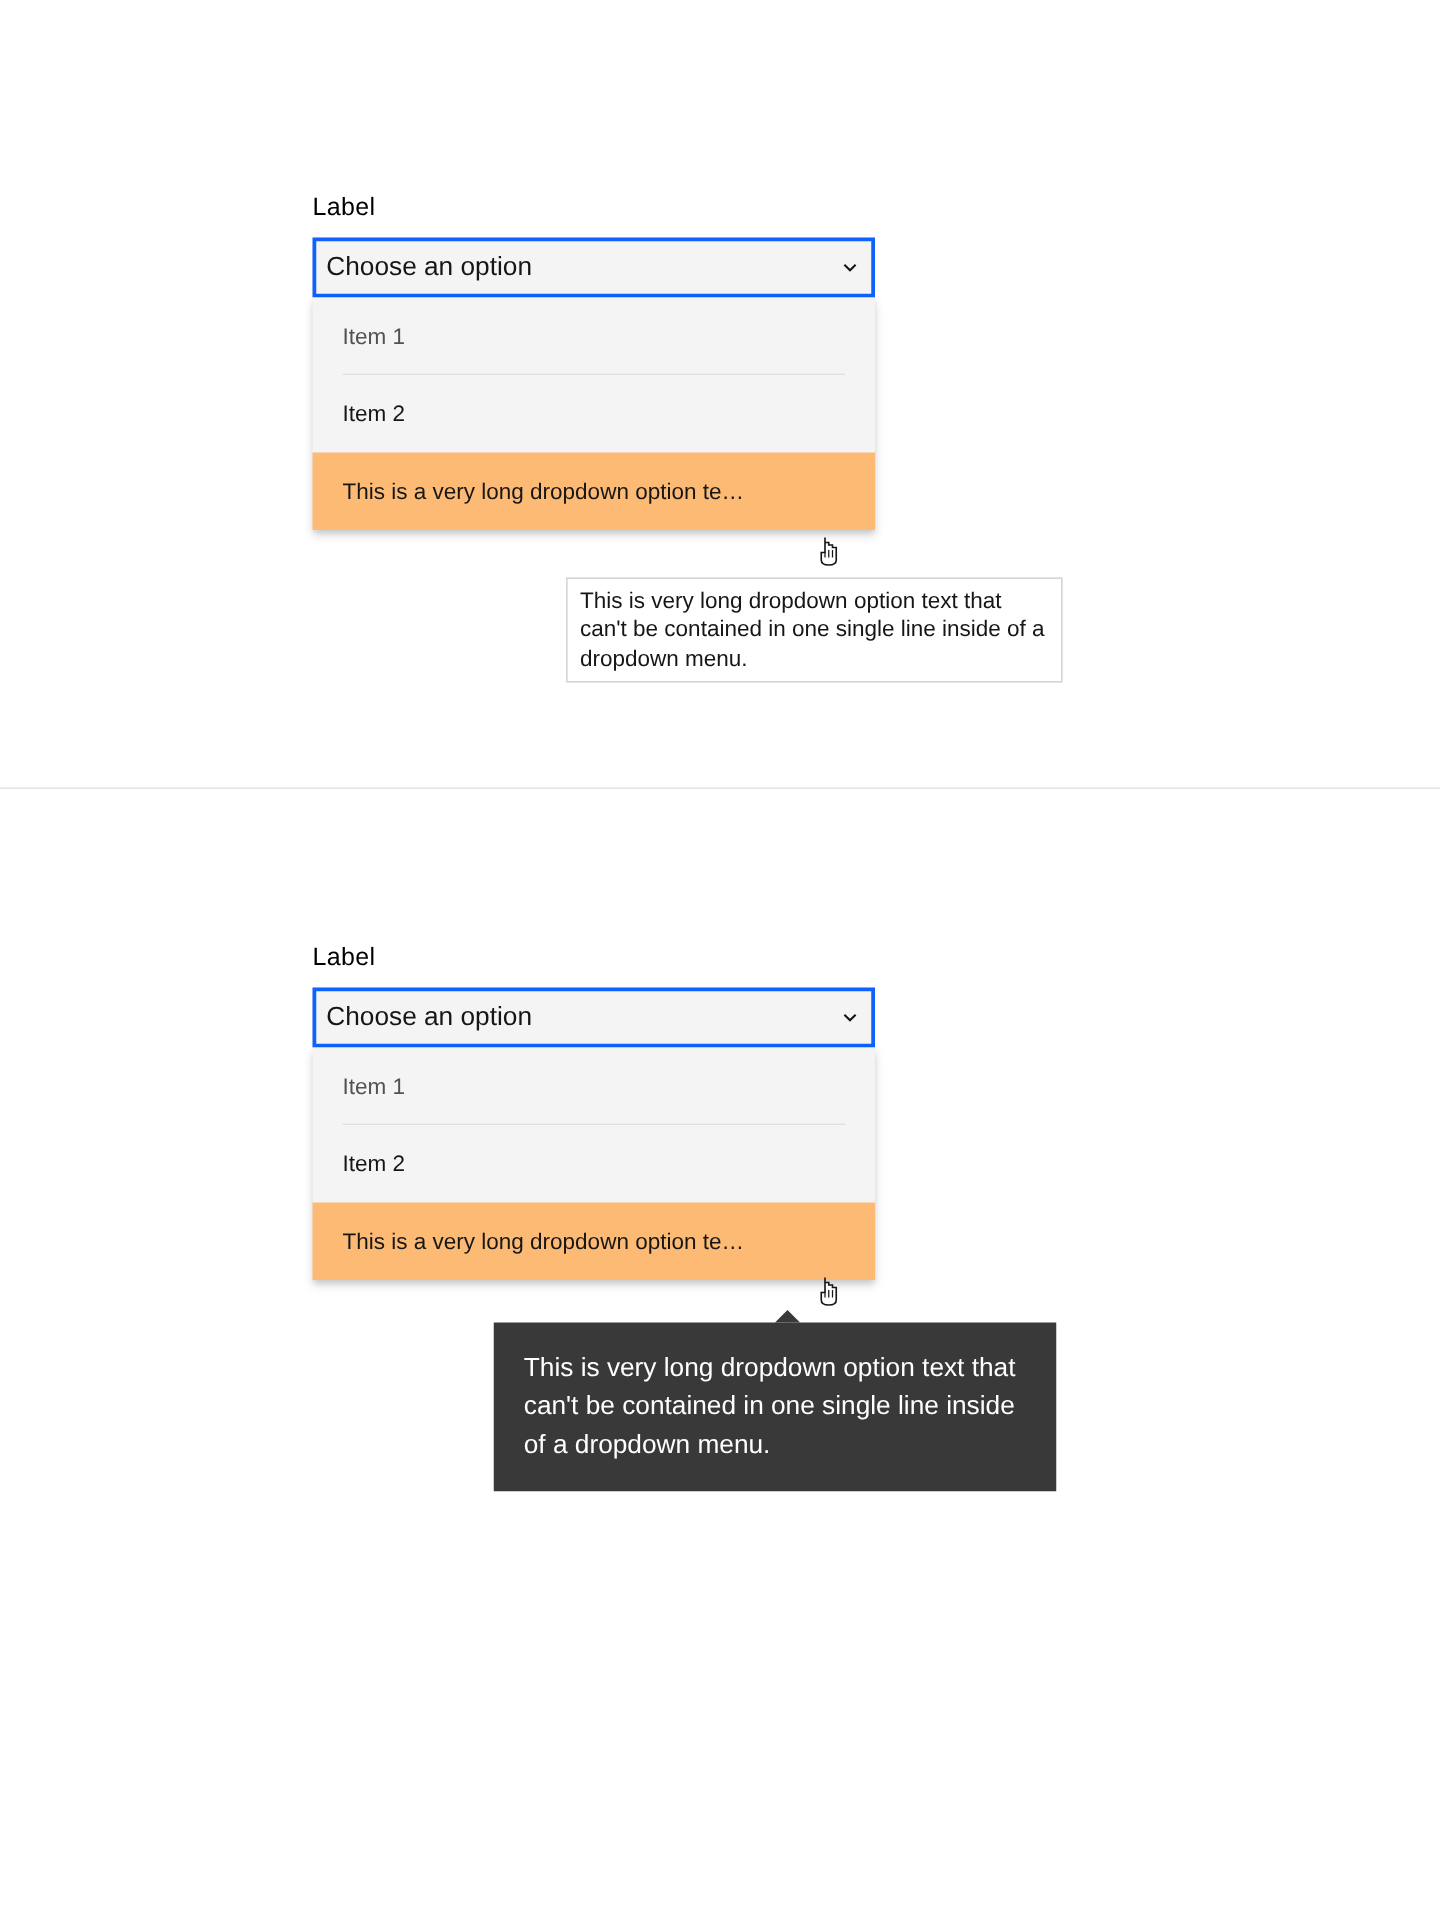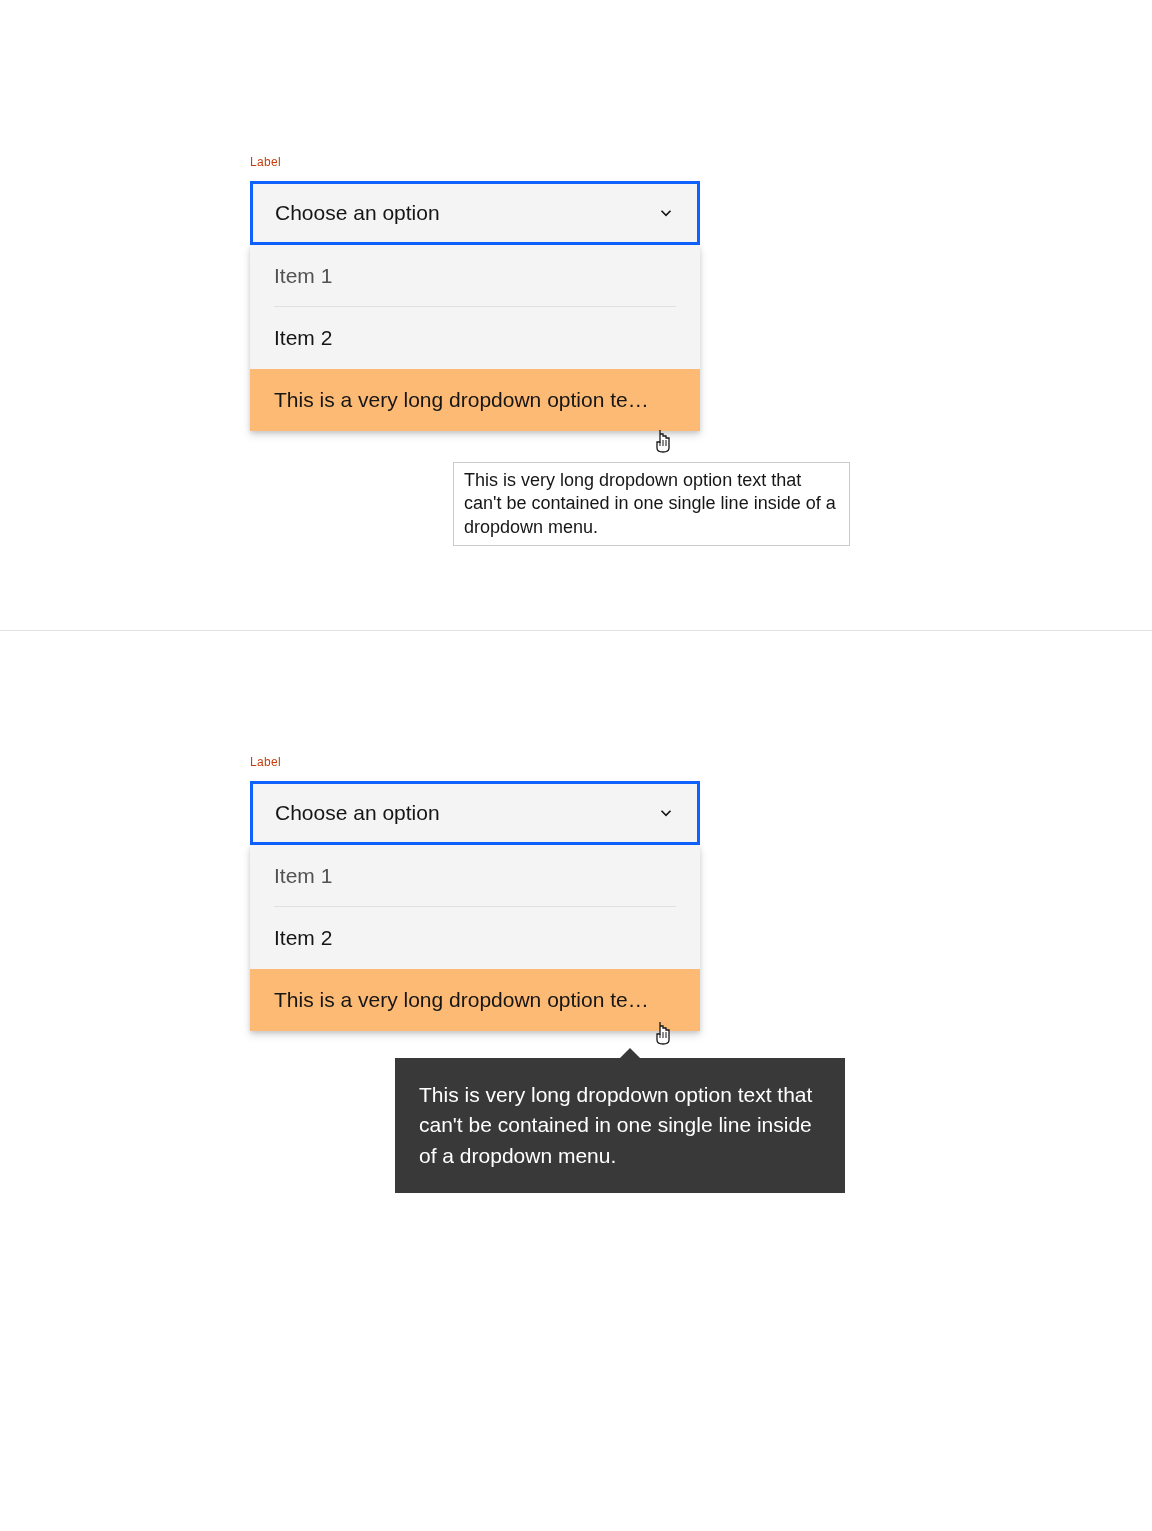--- a/index.html
+++ b/index.html
@@ -27,34 +27,34 @@
     }
     .divider {
       position: absolute;
       top: 630px;
       left: 0;
       width: 1152px;
       height: 1px;
       background: #e0e0e0;
     }
     .label {
-      font-size: 12px;
-      color: #c2410c;
+      font-size: 20px;
+      color: #000000;
       letter-spacing: 0.3px;
       margin-bottom: 12px;
     }
     .dropdown-trigger {
       width: 450px;
-      height: 64px;
+      height: 48px;
       border: 3px solid #0f62fe;
       background: #f4f4f4;
       display: flex;
       align-items: center;
       justify-content: space-between;
-      padding: 0 22px;
+      padding: 0 8px;
       cursor: pointer;
     }
     .dropdown-trigger-text {
       font-size: 21px;
       color: #161616;
     }
     .chevron {
       width: 18px;
       height: 18px;
       display: flex;
@@ -64,21 +64,21 @@
     .dropdown-menu {
       width: 450px;
       background: #f4f4f4;
       box-shadow: 0 4px 8px rgba(0,0,0,0.15), 0 2px 4px rgba(0,0,0,0.1);
     }
     .dropdown-item {
       height: 62px;
       display: flex;
       align-items: center;
       padding: 0 24px;
-      font-size: 21px;
+      font-size: 18px;
       color: #161616;
       cursor: pointer;
       position: relative;
     }
     .dropdown-item.dim {
       color: #525252;
     }
     .dropdown-item:not(:last-child)::after {
       content: "";
       position: absolute;

